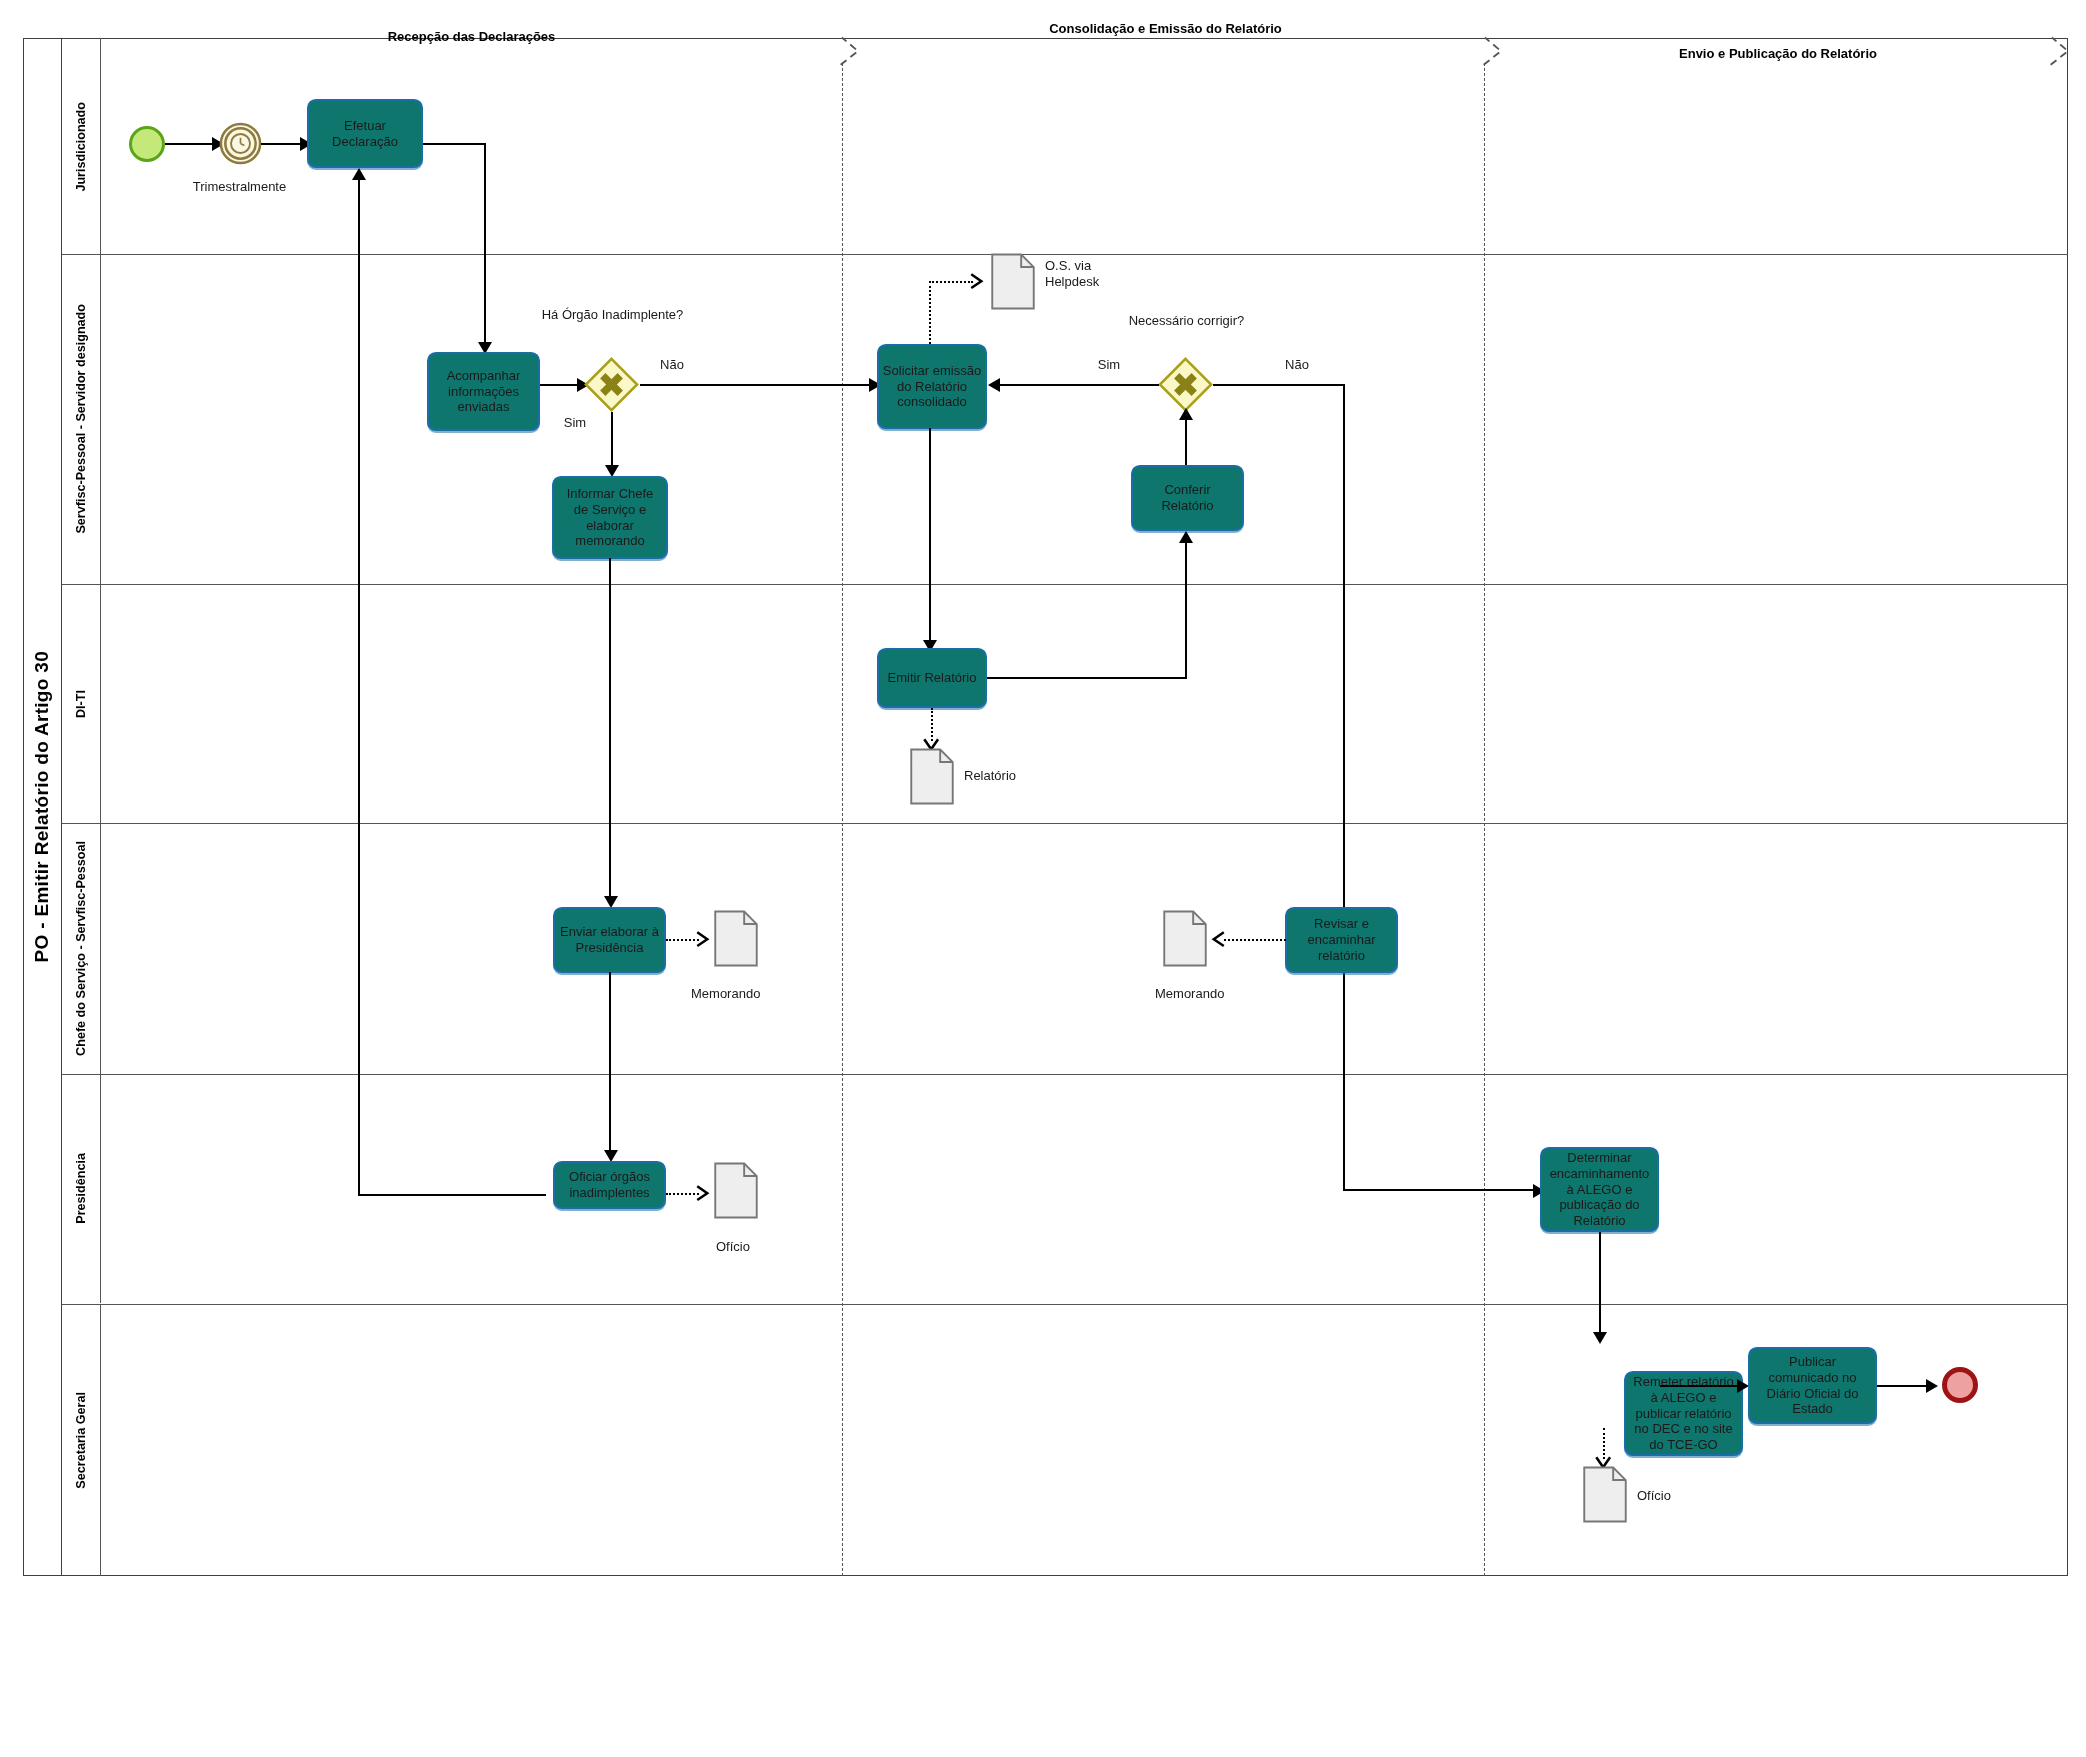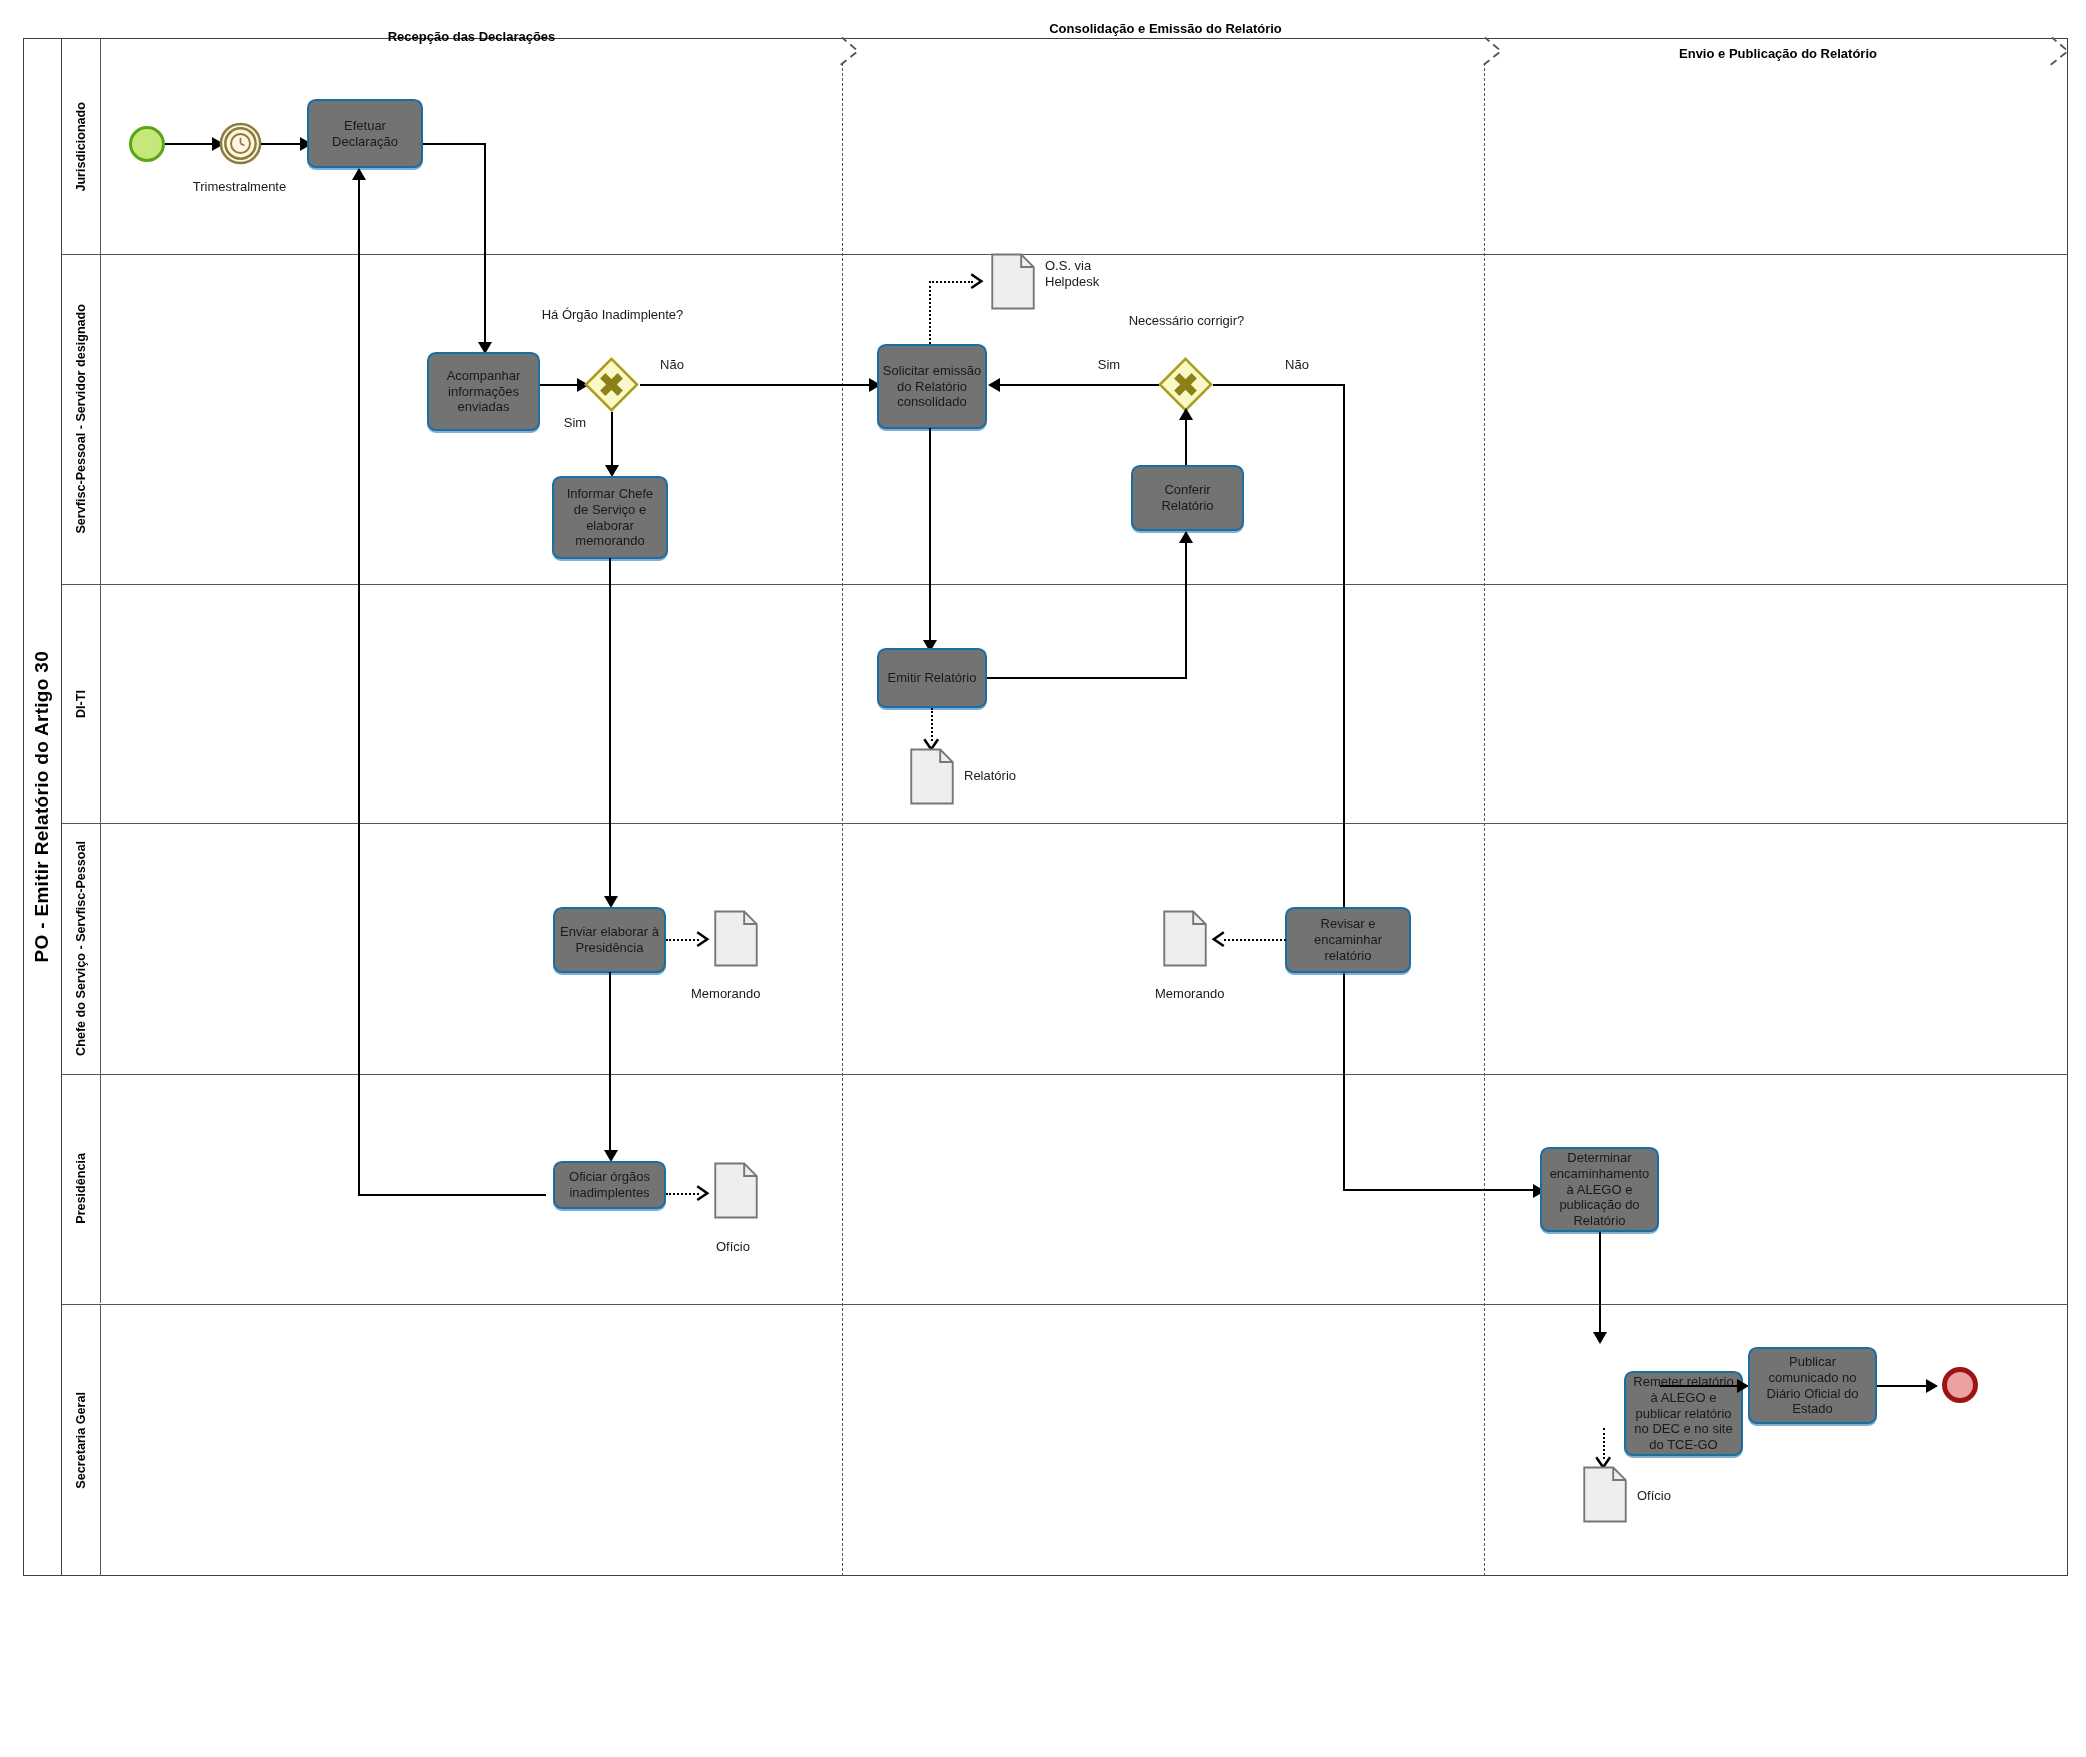--- a/index.html
+++ b/index.html
@@ -16,21 +16,21 @@
   .lane-sep{position:absolute;height:0;border-top:1.3px solid #555;}
   .lane-sep.strong{border-top:1.9px solid #555;}
 
   
   .phase-header{position:absolute;display:flex;align-items:center;justify-content:center;}
   .phase-header span{font-weight:bold;font-size:13px;color:#000;white-space:nowrap;}
   .phase-div{position:absolute;width:0;border-left:1.9px dashed #555;}
   .phase-chev{position:absolute;}
 
   
-  .task{position:absolute;box-sizing:border-box;background:#737373;border:2.5px solid #1b6ea5;border-radius:8.8px;
+  .task{position:absolute;box-sizing:border-box;background:#0f766e;border:2.5px solid #1b6ea5;border-radius:8.8px;
         display:flex;align-items:center;justify-content:center;text-align:center;
         box-shadow:0 1.9px 0 0 rgba(27,110,165,.55);}
   .task span{font-size:13px;line-height:1.22;color:#1a1a1a;padding:0 3.8px;}
 
   .gateway{position:absolute;}
   .start-ev{position:absolute;border-radius:50%;background:#c5e87a;border:3.1px solid #5aa515;box-sizing:border-box;}
   .end-ev{position:absolute;border-radius:50%;background:#eda1a1;border:5px solid #9e1414;box-sizing:border-box;}
   .timer-ev{position:absolute;}
 
   .ev-label{position:absolute;font-size:13px;color:#1a1a1a;text-align:center;white-space:nowrap;}
@@ -253,21 +253,21 @@
   <svg class="oarrow" width="16.3" height="17.6" style="left:696px;top:931px;" viewBox="0 0 26 28">
     <polyline points="2,2 18,13 2,24" fill="none" stroke="#000" stroke-width="4"></polyline>
   </svg>
 
   <svg class="docobj" width="44" height="57" style="left:714px;top:910px;" viewBox="0 0 70 90">
     <polygon points="2,2 48,2 68,22 68,88 2,88" fill="#eeeeee" stroke="#777" stroke-width="3"></polygon>
     <polyline points="48,2 48,22 68,22" fill="none" stroke="#777" stroke-width="3"></polyline>
   </svg>
   <div class="doc-label" style="left:691px;top:986px;">Memorando</div>
 
-  <div class="task" style="left:1285px;top:907px;width:126px;height:66px;align-items:center;">
+  <div class="task" style="left:1285px;top:907px;width:113px;height:66px;align-items:center;">
     <span>Revisar e encaminhar relatório</span>
   </div>
 
   <div class="assoc h" style="left:1224px;top:939px;width:62px;"></div>
   <svg class="oarrow" width="16.3" height="17.6" style="left:1210px;top:931px;" viewBox="0 0 26 28">
     <polyline points="22,2 6,13 22,24" fill="none" stroke="#000" stroke-width="4"></polyline>
   </svg>
 
   <svg class="docobj" width="44" height="57" style="left:1163px;top:910px;" viewBox="0 0 70 90">
     <polygon points="2,2 48,2 68,22 68,88 2,88" fill="#eeeeee" stroke="#777" stroke-width="3"></polygon>

